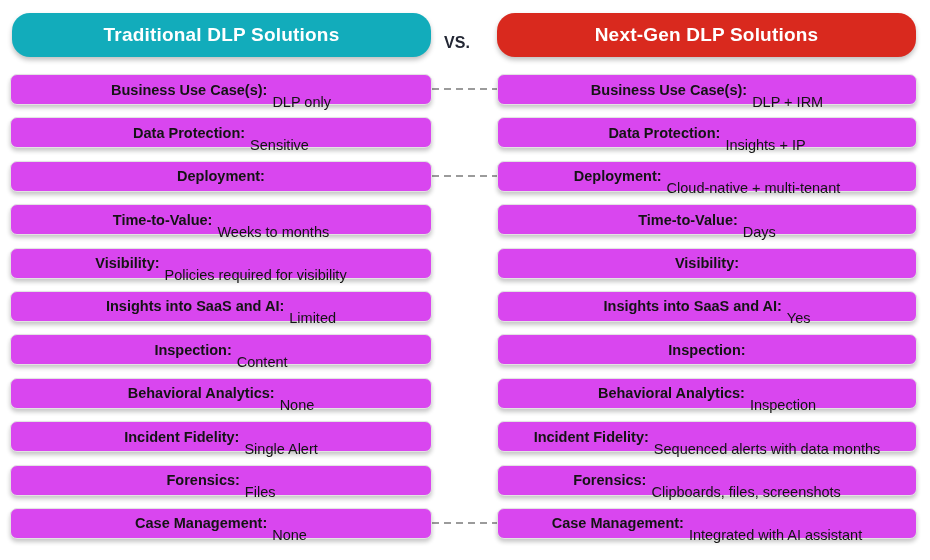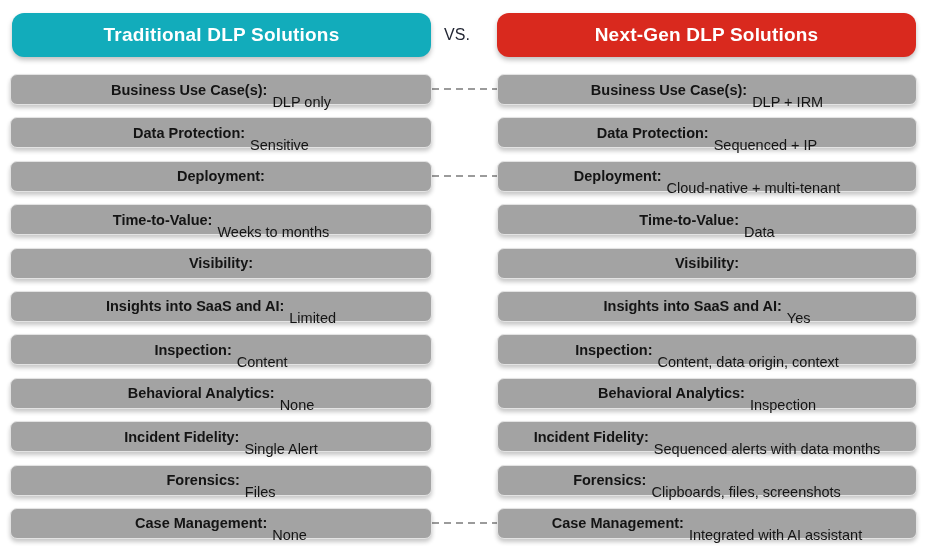--- a/index.html
+++ b/index.html
@@ -12,58 +12,58 @@
     position: relative;
     width: 930px;
     height: 560px;
     background: #ffffff;
     overflow: hidden;
   }
   .header {
     position: absolute;
     top: 13px;
     height: 44px;
-    border-radius: 12px;
+    border-radius: 18px;
     display: flex;
     align-items: center;
     justify-content: center;
     color: #ffffff;
     font-weight: bold;
     font-size: 19px;
     letter-spacing: 0.2px;
     box-shadow: 0 3px 5px rgba(0,0,0,0.25);
     text-align: center;
   }
   .header-left  { left: 12px;  width: 419px; background: #12ACBB; }
   .header-right { left: 497px; width: 419px; background: #D9291E; }
   .vs {
     position: absolute;
-    top: 13px;
+    top: 21px;
     left: 431px;
     width: 52px;
     height: 44px;
     display: flex;
     align-items: center;
     justify-content: center;
-    font-weight: normal;
+    font-weight: bold;
     font-size: 16px;
     color: #232734;
   }
   .col {
     position: absolute;
     top: 74px;
     display: flex;
     flex-direction: column;
     gap: 12.4px;
   }
   .col-left  { left: 10px;  width: 422px; }
   .col-right { left: 497px; width: 420px; }
   .row {
     height: 29px;
-    background: #a3a3a3;
+    background: #d946ef;
     border: 1px solid #e3e3e3;
     border-radius: 7px;
     display: flex;
     align-items: center;
     justify-content: center;
     font-size: 14.5px;
     color: #141414;
     box-shadow: 0 3px 4px rgba(0,0,0,0.22);
     white-space: nowrap;
   }
@@ -104,20 +104,21 @@
     </div>
     <div class="row">
       <span class="lbl">Deployment:</span>
     </div>
     <div class="row">
       <span class="lbl">Time-to-Value:</span>
       <span class="val">Weeks to months</span>
     </div>
     <div class="row">
       <span class="lbl">Visibility:</span>
+      <span class="val">Policies required for visibility</span>
     </div>
     <div class="row">
       <span class="lbl">Insights into SaaS and AI:</span>
       <span class="val">Limited</span>
     </div>
     <div class="row">
       <span class="lbl">Inspection:</span>
       <span class="val">Content</span>
     </div>
     <div class="row">
@@ -138,40 +139,39 @@
     </div>
   </div>
 
   <div class="col col-right">
     <div class="row">
       <span class="lbl">Business Use Case(s):</span>
       <span class="val">DLP + IRM</span>
     </div>
     <div class="row">
       <span class="lbl">Data Protection:</span>
-      <span class="val">Sequenced + IP</span>
+      <span class="val">Insights + IP</span>
     </div>
     <div class="row">
       <span class="lbl">Deployment:</span>
       <span class="val">Cloud-native + multi-tenant</span>
     </div>
     <div class="row">
       <span class="lbl">Time-to-Value:</span>
-      <span class="val">Data</span>
+      <span class="val">Days</span>
     </div>
     <div class="row">
       <span class="lbl">Visibility:</span>
     </div>
     <div class="row">
       <span class="lbl">Insights into SaaS and AI:</span>
       <span class="val">Yes</span>
     </div>
     <div class="row">
       <span class="lbl">Inspection:</span>
-      <span class="val">Content, data origin, context</span>
     </div>
     <div class="row">
       <span class="lbl">Behavioral Analytics:</span>
       <span class="val">Inspection</span>
     </div>
     <div class="row">
       <span class="lbl">Incident Fidelity:</span>
       <span class="val">Sequenced alerts with data months</span>
     </div>
     <div class="row">

